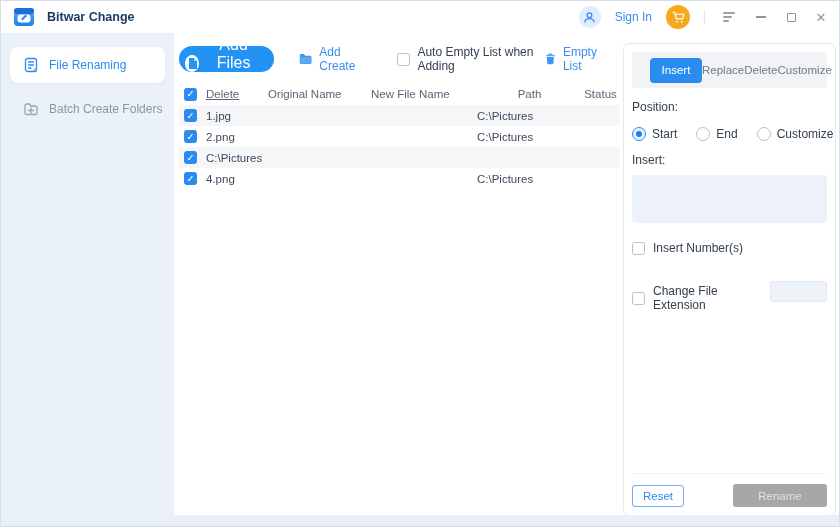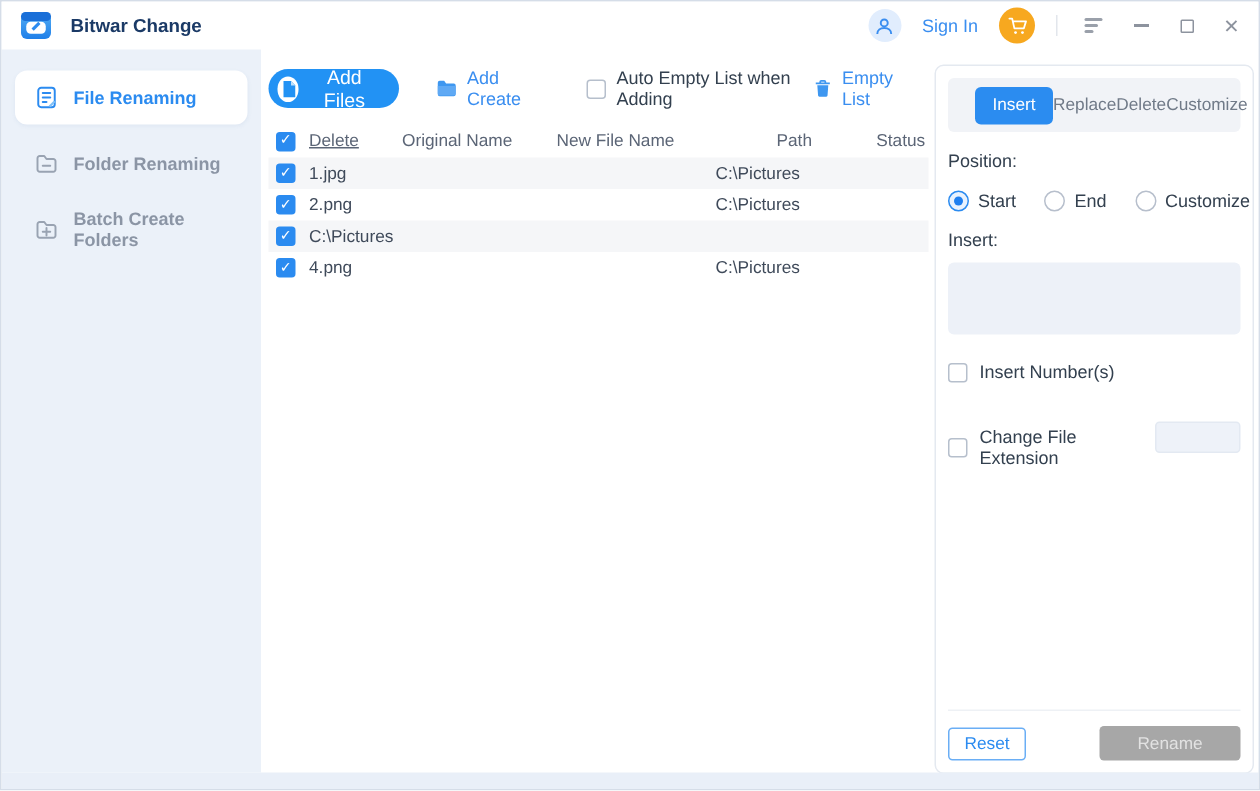--- a/index.html
+++ b/index.html
@@ -23,28 +23,28 @@
   .max-glyph { width:9px; height:9px; border:1.4px solid #8d939e; border-radius:1px; }
   .close-glyph { font-size:13px; line-height:1; color:#8d939e; }
 
   
   .content { position:absolute; top:32px; left:0; right:0; bottom:0; }
   .bottomstrip { position:absolute; left:0; right:0; bottom:0; height:11px; background:#e9eff8; z-index:5; }
   .sidebar { position:absolute; top:0; left:0; bottom:11px; width:173px; background:#ebf1f9; padding-top:14px; }
   .main { position:absolute; top:0; left:173px; right:0; bottom:11px; background:#fff; }
 
   
-  .side-item { display:flex; align-items:center; gap:10px; height:36px; margin:0 9px 8px 9px; padding-left:13px; border-radius:8px; font-size:12px; color:#8b95a5; cursor:default;font-weight:bold; }
+  .side-item { display:flex; align-items:center; gap:10px; height:36px; margin:0 9px 8px 9px; padding-left:13px; border-radius:8px; font-size:12px; color:#8b95a5; cursor:default; }
   .side-item.active { background:#fff; color:#2b8bf0; box-shadow:0 1px 3px rgba(80,110,160,.08); }
   .side-item svg { flex:0 0 auto; }
 
   
   .center { position:absolute; top:0; left:0; width:449px; }
   .toolbar { display:flex; align-items:center; margin:12px 0 0 5px; width:440px; }
-  .btn-addfiles { display:flex; align-items:center; gap:7px; height:26px; padding:0 13px 0 6px; background:#2292f4; border:none; border-radius:13px; color:#fff; font-size:13px; font-family:inherit; cursor:pointer; }
+  .btn-addfiles { display:flex; align-items:flex-end; gap:7px; height:26px; padding:0 13px 0 6px; background:#2292f4; border:none; border-radius:13px; color:#fff; font-size:16px; font-family:inherit; cursor:pointer; }
   .addfiles-circ { width:17px; height:17px; border-radius:50%; background:#fff; display:flex; align-items:center; justify-content:center; }
   .link-tool { display:flex; align-items:center; gap:7px; font-size:12px; color:#3a8ef0; cursor:pointer; }
   .addfolder { margin-left:25px; }
   .auto-empty { display:flex; align-items:center; gap:7px; margin-left:28px; font-size:12px; color:#33404f; }
   .emptylist { margin-left:auto; margin-right:10px; }
 
   
   .cb { width:13px; height:13px; border-radius:2.5px; border:1px solid #b6bfcc; background:#fff; display:inline-flex; align-items:center; justify-content:center; flex:0 0 auto; }
   .cb.checked { background:#2b8bf0; border-color:#2b8bf0; color:#fff; font-size:9.5px; line-height:1; }
 
@@ -139,27 +139,20 @@
         <svg width="16" height="16" viewBox="0 0 16 16" fill="none" stroke="#2b8bf0" stroke-width="1.3" stroke-linecap="round">
           <rect x="2.5" y="1.5" width="11" height="13" rx="2"></rect>
           <path d="M5.5 5 h5 M5.5 8 h5 M5.5 11 h2.5"></path>
           <path d="M9.5 13.5 l3.5-3.5 l1 1 l-3.5 3.5 z" fill="#7fc0f8" stroke="none"></path>
         </svg>
         <span>File Renaming</span>
       </div>
       <div class="side-item">
         <svg width="16" height="16" viewBox="0 0 16 16" fill="none" stroke="#99a3b2" stroke-width="1.3" stroke-linecap="round" stroke-linejoin="round">
           <path d="M2 4.5 a1.5 1.5 0 0 1 1.5-1.5 h3 l1.5 2 h4.5 a1.5 1.5 0 0 1 1.5 1.5 v5.5 a1.5 1.5 0 0 1-1.5 1.5 h-9 a1.5 1.5 0 0 1-1.5-1.5 z"></path>
-          <path d="M5.5 9.5 h5"></path>
-        </svg>
-        <span>Folder Renaming</span>
-      </div>
-      <div class="side-item">
-        <svg width="16" height="16" viewBox="0 0 16 16" fill="none" stroke="#99a3b2" stroke-width="1.3" stroke-linecap="round" stroke-linejoin="round">
-          <path d="M2 4.5 a1.5 1.5 0 0 1 1.5-1.5 h3 l1.5 2 h4.5 a1.5 1.5 0 0 1 1.5 1.5 v5.5 a1.5 1.5 0 0 1-1.5 1.5 h-9 a1.5 1.5 0 0 1-1.5-1.5 z"></path>
           <path d="M5.5 9.5 h5 M8 7 v5"></path>
         </svg>
         <span>Batch Create Folders</span>
       </div>
     </aside>
 
     <div class="main">
       <div class="center">
 
         <div class="toolbar">

